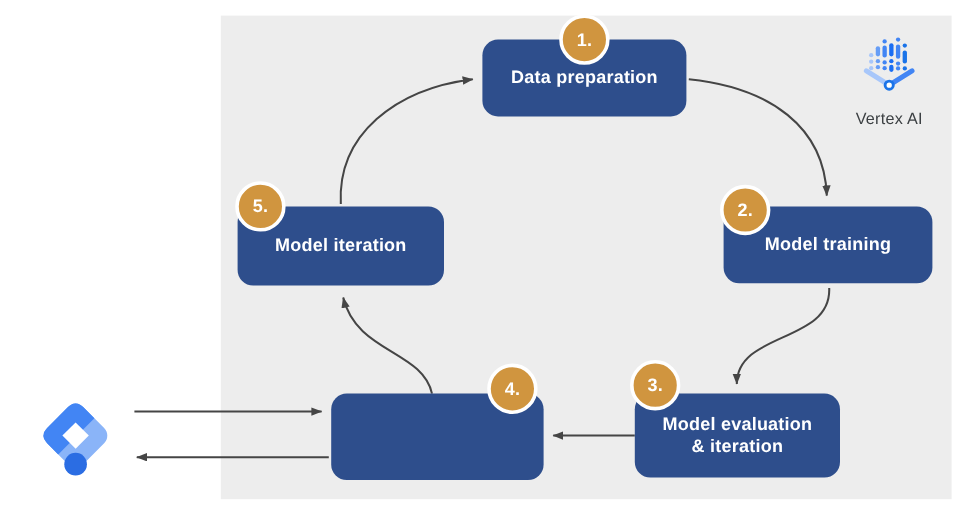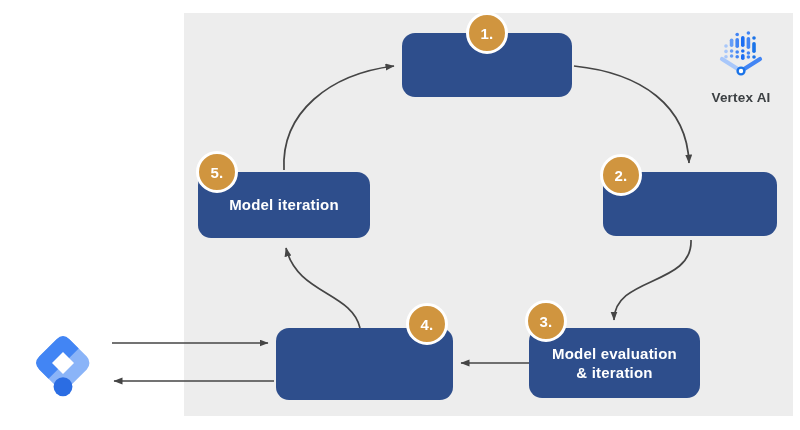--- a/index.html
+++ b/index.html
@@ -43,21 +43,21 @@
 
   .gtm-label{
     position:absolute;left:8px;top:294px;width:140px;
     font-size:14px;font-weight:700;color:var(--label-dark);letter-spacing:.2px;
   }
   .gtm-logo{position:absolute;left:22px;top:322px;width:82px;height:82px;}
   .gtm-light{fill:var(--gtm-light-blue);} .gtm-main{fill:var(--gtm-blue);} .gtm-circle{fill:var(--gtm-dark-blue);}
 
   .vertex{position:absolute;left:698px;top:26px;width:86px;text-align:center;}
   .vertex-icon{width:56px;height:58px;display:inline-block;}
-  .vertex-label{font-size:13.5px;font-weight:700;color:var(--vertex-text);margin-top:2px;letter-spacing:.2px;}
+  .vertex-label{font-size:13.5px;font-weight:400;color:var(--vertex-text);margin-top:2px;letter-spacing:.2px;}
 </style>
 </head>
 <body>
 
 <div class="canvas">
   <div class="panel"></div>
 
   <svg class="arrows" viewBox="0 0 800 430">
     <defs>
       <marker id="ah" markerWidth="10" markerHeight="8" refX="8.5" refY="3.5" orient="auto" markerUnits="userSpaceOnUse">
@@ -78,23 +78,25 @@
     <g transform="rotate(-45 50 50)">
       <rect class="gtm-light" x="24" y="24" width="52" height="52" rx="11"></rect>
       <path class="gtm-main" d="M24 51 L24 35 Q24 24 35 24 L65 24 Q76 24 76 35 L76 51 Z"></path>
       <rect x="40.5" y="40.5" width="19" height="19" fill="#ffffff"></rect>
     </g>
     <circle class="gtm-circle" cx="50" cy="79" r="11.5"></circle>
   </svg>
 
   <div class="step step-1">
     <div class="badge">1.</div>
+    <div class="step-label">Data preparation</div>
   </div>
   <div class="step step-2">
     <div class="badge">2.</div>
+    <div class="step-label">Model training</div>
   </div>
   <div class="step step-3">
     <div class="badge">3.</div>
     <div class="step-label">Model evaluation
 &amp; iteration</div>
   </div>
   <div class="step step-4">
     <div class="badge">4.</div>
   </div>
   <div class="step step-5">

